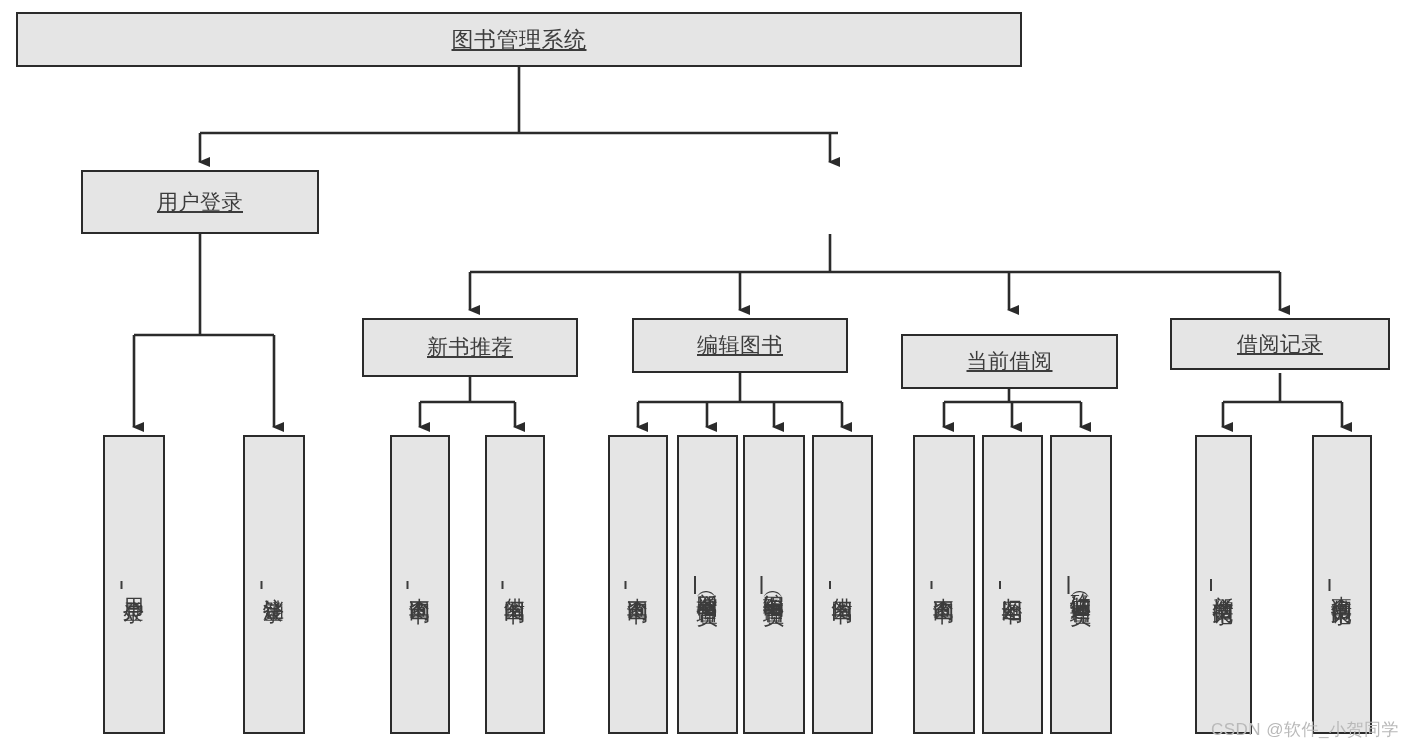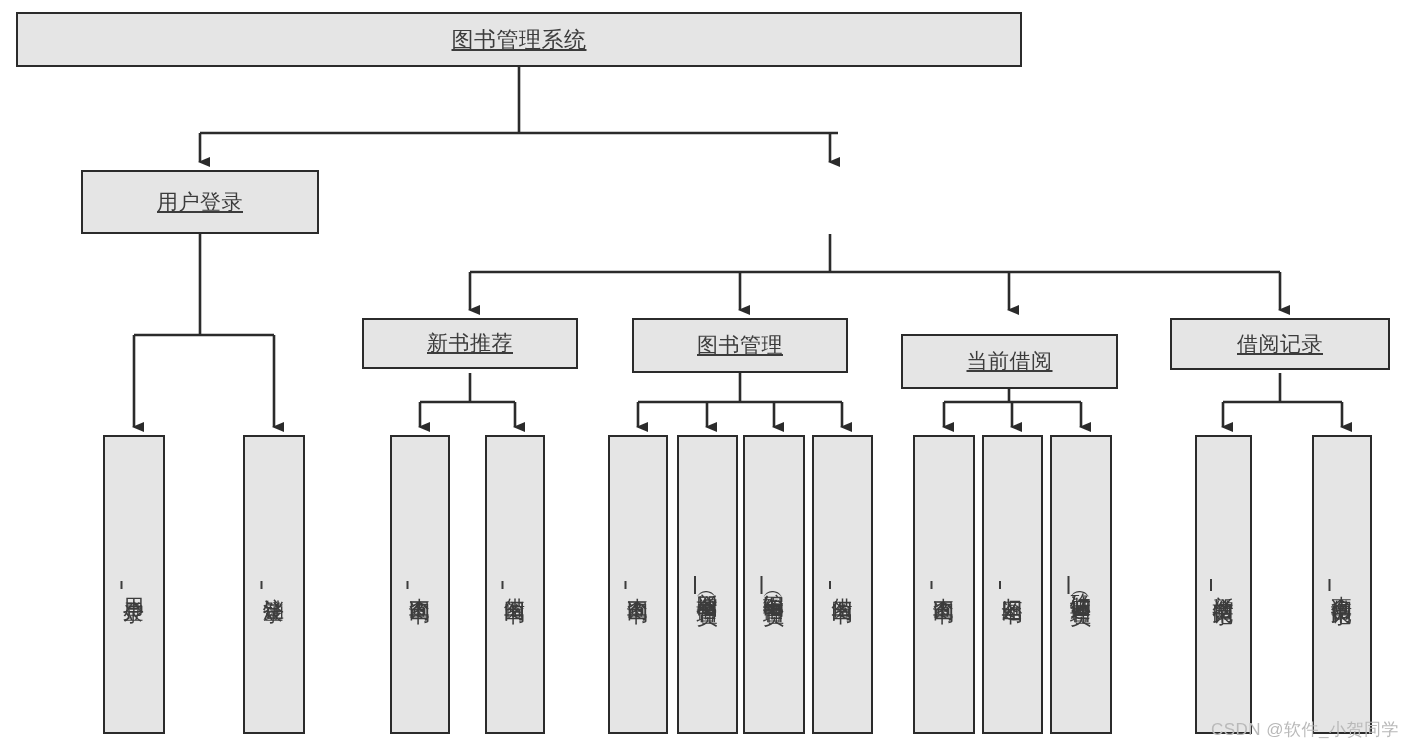--- a/index.html
+++ b/index.html
@@ -132,25 +132,25 @@
   </svg>
 
   <div class="node horiz root" style="left: 16px; top: 12px; width: 1006px; height: 55px;">
     <span class="label">图书管理系统</span>
   </div>
 
   <div class="node horiz" style="left: 81px; top: 170px; width: 238px; height: 64px;">
     <span class="label">用户登录</span>
   </div>
 
-  <div class="node horiz" style="left: 362px; top: 318px; width: 216px; height: 51px;">
+  <div class="node horiz" style="left: 362px; top: 318px; width: 216px; height: 59px;">
     <span class="label">新书推荐</span>
   </div>
   <div class="node horiz" style="left: 632px; top: 318px; width: 216px; height: 55px;">
-    <span class="label">图书管理</span>
+    <span class="label">编辑图书</span>
   </div>
   <div class="node horiz" style="left: 901px; top: 318px; width: 217px; height: 55px; margin-top: 16px;">
     <span class="label">当前借阅</span>
   </div>
   <div class="node horiz" style="left: 1170px; top: 318px; width: 220px; height: 52px;">
     <span class="label">借阅记录</span>
   </div>
 
   <div class="node vert" style="left: 103px; top: 435px; width: 62px; height: 299px;">
     <span class="label">用户登录</span>

